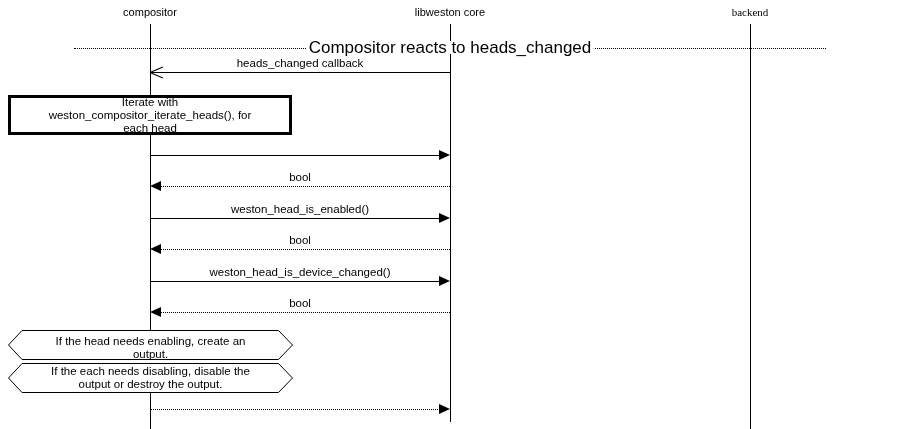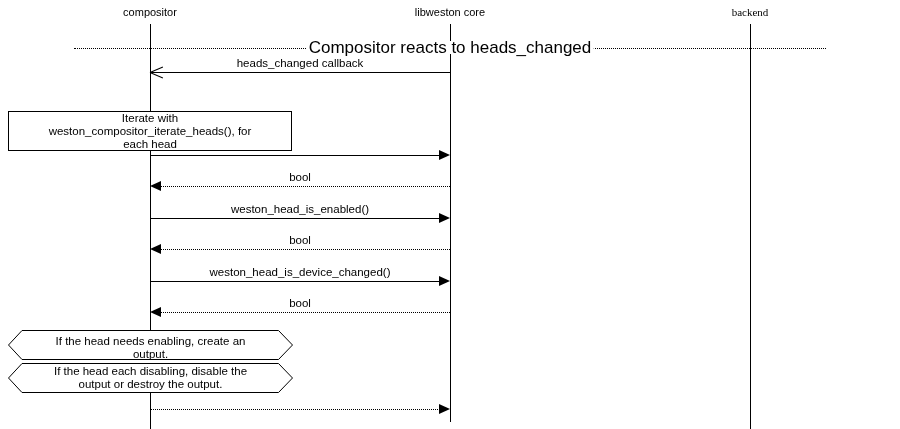--- a/index.html
+++ b/index.html
@@ -80,32 +80,31 @@
     left:0;top:7px;
     width:14px;height:0;
     border-top:1px solid #000000;
     transform-origin:left center;
   }
   .ah-open-left:before{transform:rotate(-23deg);}
   .ah-open-left:after{transform:rotate(23deg);}
   
   .note{
     position:absolute;
-    border:1px solid #000000;
+    border:3px solid #000000;
     background:#ffffff;
     box-sizing:border-box;
     display:flex;
     align-items:center;
     justify-content:center;
     text-align:center;
     font-size:11.5px;
     line-height:13px;
     white-space:pre-line;
     padding:14px 4px;
-    margin-top:16px;
   }
   
   .cond{
     position:absolute;
     background:#ffffff;
   }
   .cond svg{position:absolute;left:0;top:0;}
   .cond .cond-text{
     position:absolute;
     left:0;right:0;top:0;bottom:0;
@@ -172,20 +171,20 @@
       <polygon points="14,0.5 270.5,0.5 284.5,15 270.5,29.5 14,29.5 0.5,15" fill="#ffffff" stroke="#000000" stroke-width="1"></polygon>
     </svg>
     <div class="cond-text">If the head needs enabling, create an
 output.</div>
   </div>
 
   <div class="cond" style="left:8px;top:363px;width:285px;height:30px;">
     <svg width="285" height="30" viewBox="0 0 285 30">
       <polygon points="14,0.5 270.5,0.5 284.5,15 270.5,29.5 14,29.5 0.5,15" fill="#ffffff" stroke="#000000" stroke-width="1"></polygon>
     </svg>
-    <div class="cond-text">If the head each disabling, disable the
+    <div class="cond-text">If the each needs disabling, disable the
 output or destroy the output.</div>
   </div>
 
   <div class="msg-line dotted" style="left:150px;top:409px;width:290px;"></div>
   <div class="ah-filled-right" style="left:439px;top:404px;"></div>
 
 </div>
 
 </body></html>

